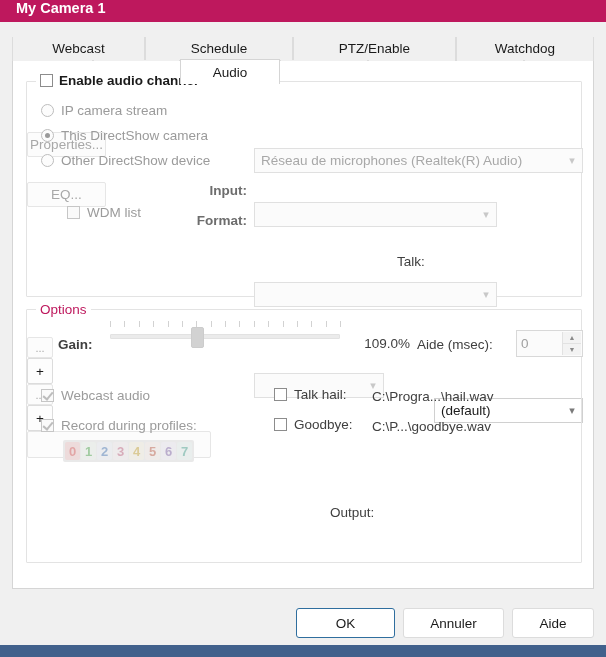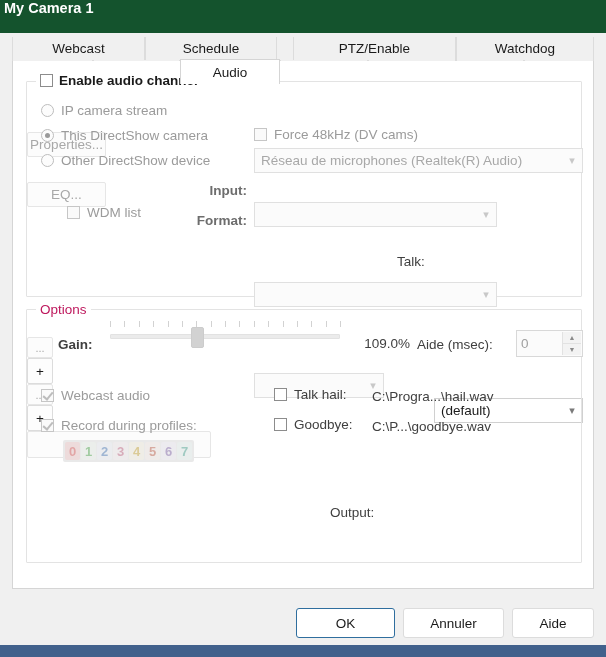--- a/index.html
+++ b/index.html
@@ -9,24 +9,24 @@
     background: #f0f0f0;
     font-family: "Liberation Sans", sans-serif;
     font-size: 13px;
     color: #1a1a1a;
     -webkit-font-smoothing: antialiased;
   }
   .app { position: relative; width: 606px; height: 657px; background: #f0f0f0; }
 
   
   .titlebar {
-    position: absolute; left: 0; top: 0; width: 606px; height: 33px;
-    background: #14532d; color: #ffffff;
+    position: absolute; left: 0; top: 0; width: 606px; height: 22px;
+    background: #be185d; color: #ffffff;
     font-size: 14.5px; font-weight: bold;
-    line-height: 22px; padding-left: 4px; box-sizing: border-box;
+    line-height: 22px; padding-left: 16px; box-sizing: border-box;
     overflow: hidden; white-space: nowrap;
   }
   .titlebar .tt { position: relative; top: -3px; }
 
   
   .bottombar {
     position: absolute; left: 0; top: 645px; width: 606px; height: 12px;
     background: #41618c;
   }
 
@@ -225,21 +225,21 @@
 
 <div class="app">
 
   <div class="titlebar">
     <span class="tt">My Camera 1</span>
   </div>
 
   <div class="tabstrip">
     <div class="tabrow row1">
       <div class="tab first" style="left:0px;width:133px;">Webcast</div>
-      <div class="tab" style="left:133px;width:132px;">Schedule</div>
+      <div class="tab" style="left:133px;width:148px;">Schedule</div>
       <div class="tab" style="left:281px;width:163px;">PTZ/Enable</div>
       <div class="tab" style="left:444px;width:138px;">Watchdog</div>
     </div>
     <div class="tabrow row2">
       <div class="tab first" style="left:0px;width:81px;">General</div>
       <div class="tab" style="left:81px;width:87px;">Video</div>
       <div class="tab sel" style="left:168px;width:100px;">Audio</div>
       <div class="tab" style="left:268px;width:88px;">Trigger</div>
       <div class="tab" style="left:356px;width:88px;">Record</div>
       <div class="tab" style="left:444px;width:68px;">Alert</div>
@@ -266,24 +266,20 @@
       <div class="abs ctlrow" style="left:14px;top:71px;">
         <span class="rad"></span>
         <span class="lbl dis">Other DirectShow device</span>
       </div>
 
       <div class="abs ctlrow" style="left:40px;top:99px;margin-top:24px;">
         <span class="chk dis"></span>
         <span class="lbl dis">WDM list</span>
       </div>
 
-      <div class="abs ctlrow" style="left:227px;top:45px;">
-        <span class="chk dis"></span>
-        <span class="lbl dis">Force 48kHz (DV cams)</span>
-      </div>
 
       <div class="combo dis" style="left:227px;top:66px;width:329px;height:25px;">
         <span class="cv">Réseau de microphones (Realtek(R) Audio)</span>
         <span class="carat">▾</span>
       </div>
 
       <span class="abs lbl dis r" style="left:140px;top:101px;width:80px;font-weight:bold;color:#6d6d6d;">Input:</span>
       <div class="combo dis" style="left:227px;top:95px;width:243px;height:25px;">
         <span class="cv"></span>
         <span class="carat">▾</span>

